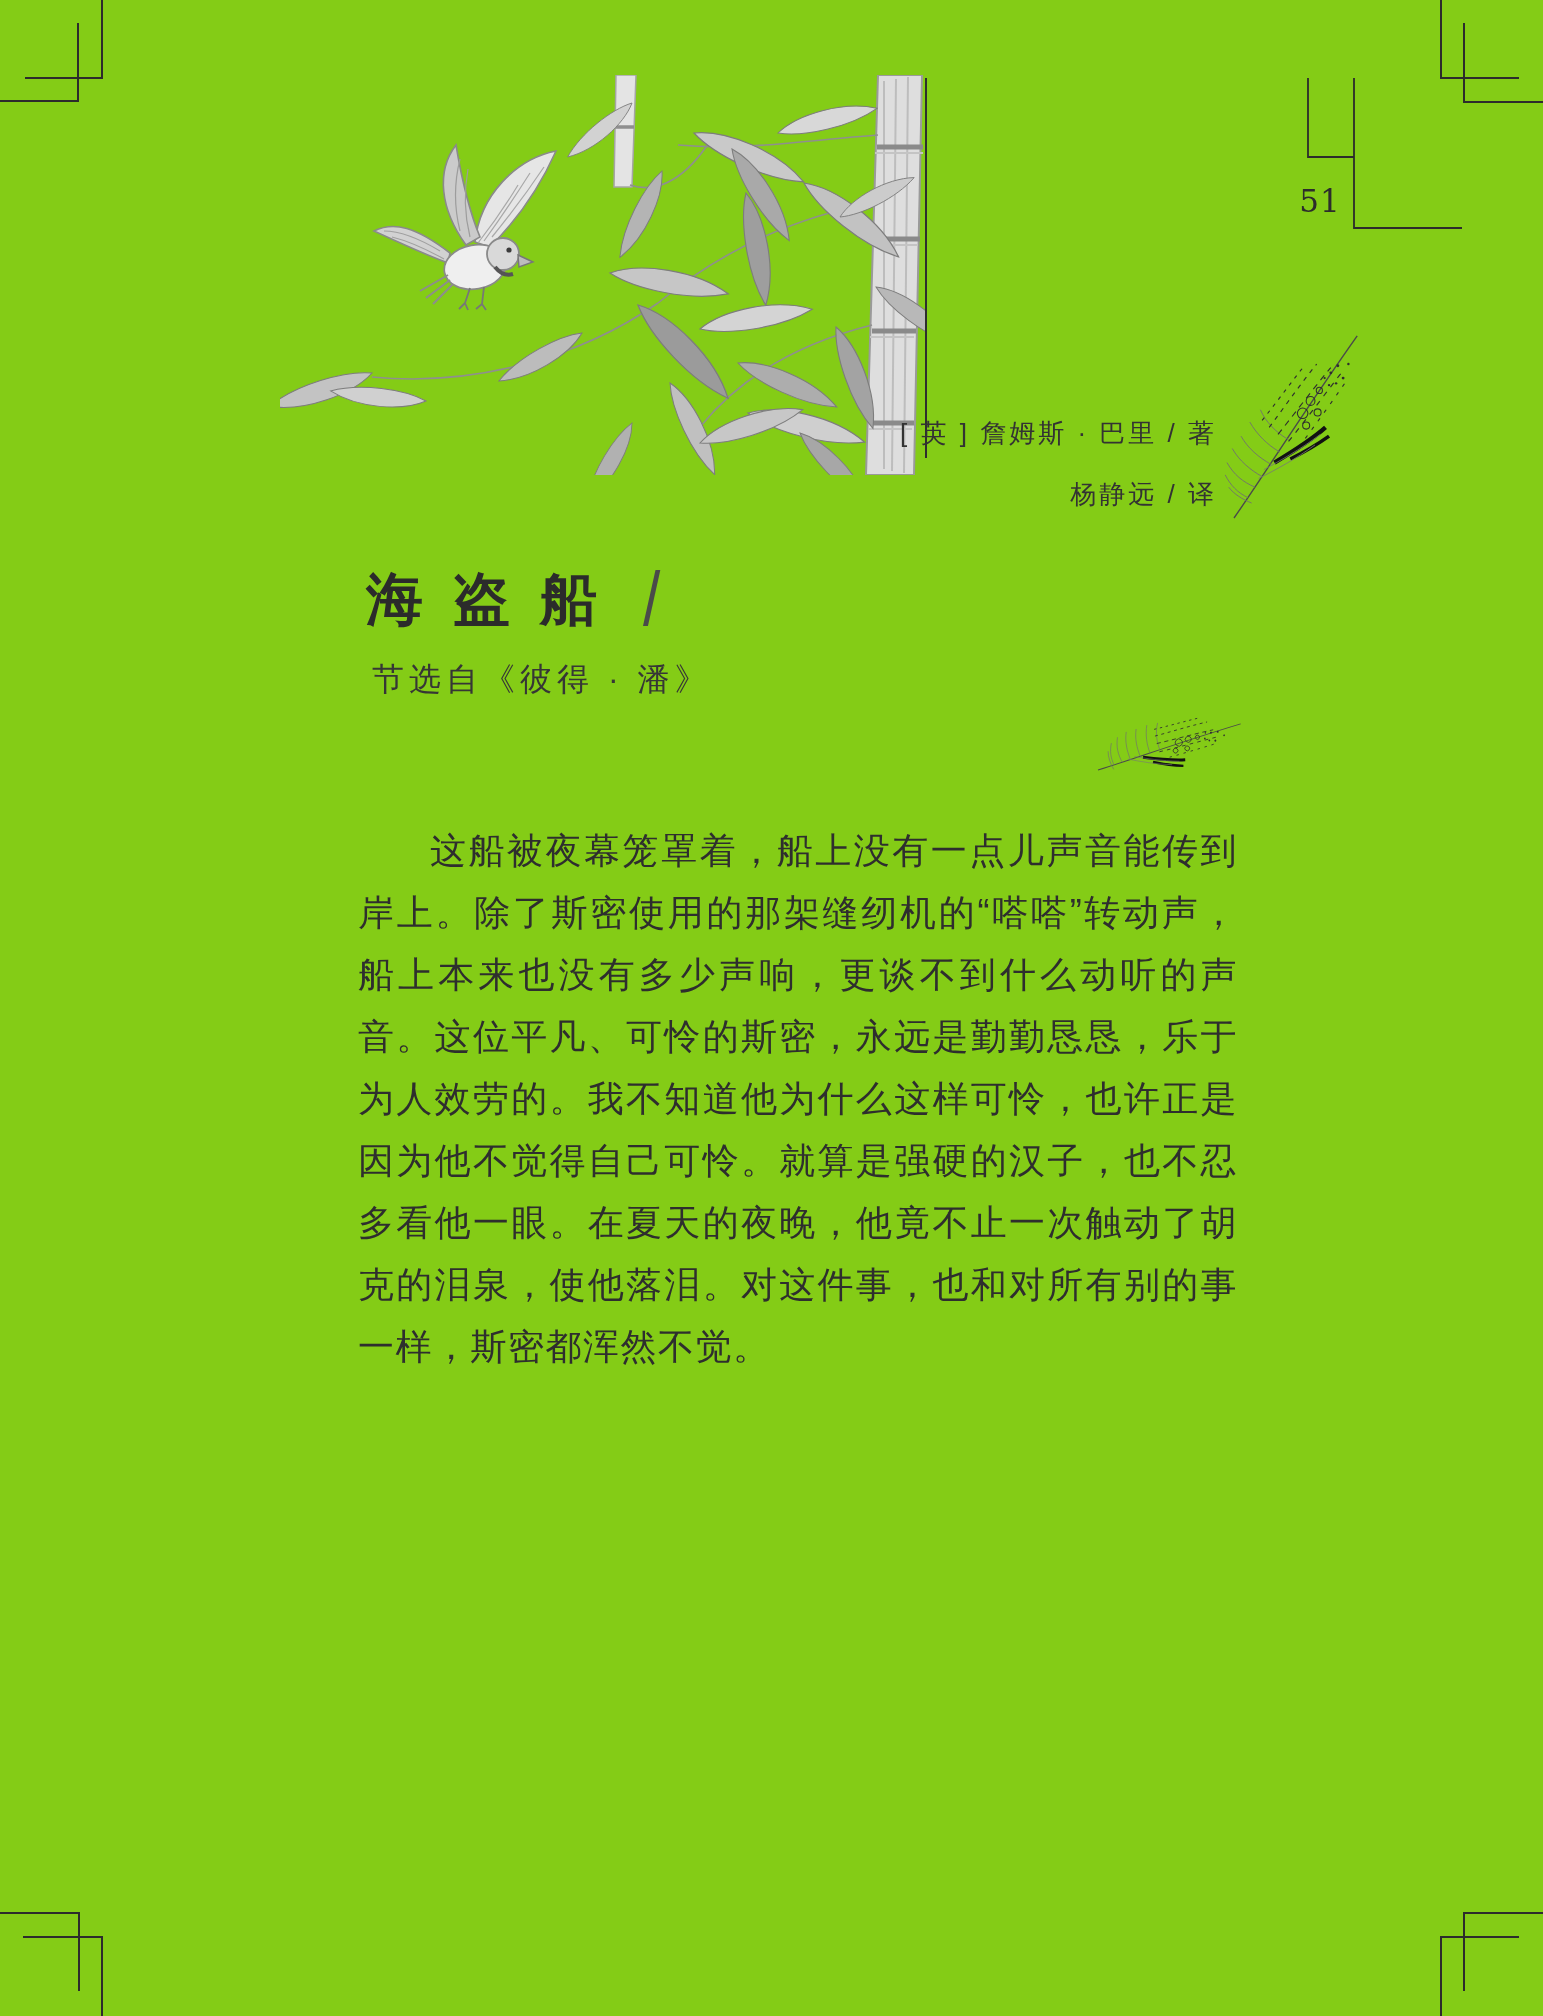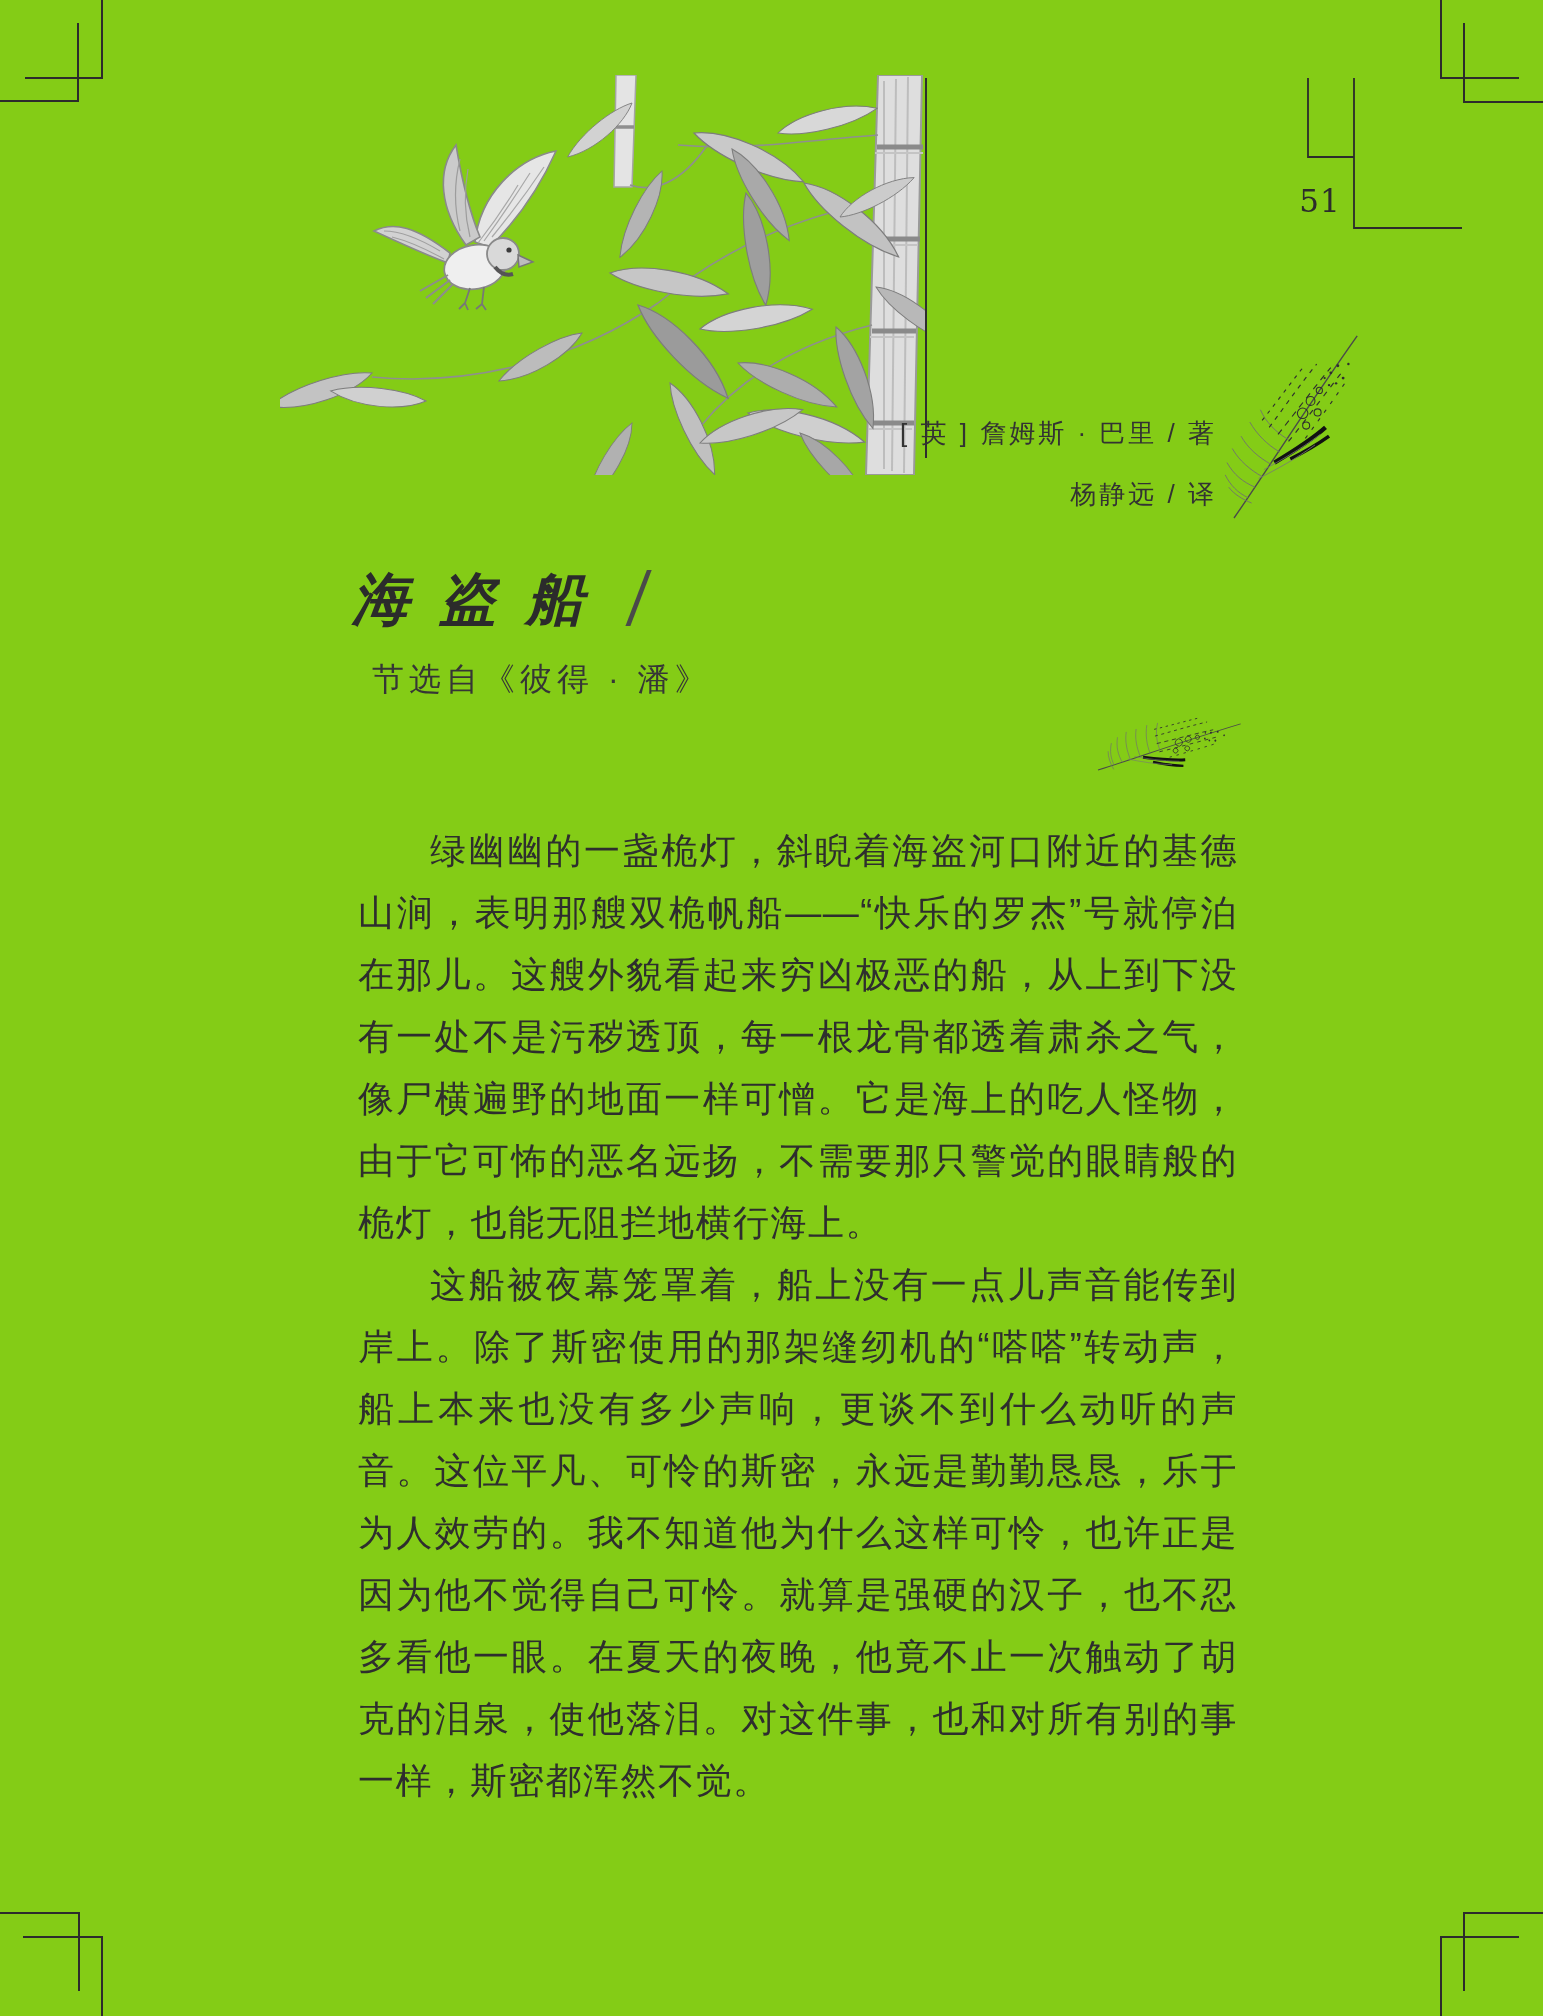--- a/index.html
+++ b/index.html
@@ -43,22 +43,22 @@
     text-align: right;
     font-size: 26px;
     font-weight: 300;
     letter-spacing: 3px;
     color: #333333;
     line-height: 30px;
     margin-top: 28px;
   }
   .credits .translator { margin-top: 31px; }
   .title-row {
-    position: absolute; left: 352px; top: 563px;
-    display: flex; align-items: flex-end; font-style: italic;
+    position: absolute; left: 366px; top: 563px;
+    display: flex; align-items: flex-end;
   }
   .title-row h1 {
     margin: 0;
     font-size: 57px;
     font-weight: 700;
     letter-spacing: 30px;
     color: #2b2b2b;
     line-height: 72px;
   }
   .title-row .slash {
@@ -259,17 +259,16 @@
     <span class="slash">/</span>
   </div>
 
   <div class="subtitle">节选自《彼得 · 潘》</div>
 
   <svg class="feather-small" viewBox="0 0 180 95" aria-hidden="true">
     <use href="#feather" transform="translate(18,78) rotate(38) scale(0.6) translate(-10,-215)"></use>
   </svg>
 
   <div class="bodytext">
-    <p>绿幽幽的一盏桅灯，斜睨着海盗河口附近的基德山涧，表明那艘双桅帆船——“快乐的罗杰”号就停泊在那儿。这艘外貌看起来穷凶极恶的船，从上到下没有一处不是污秽透顶，每一根龙骨都透着肃杀之气，像尸横遍野的地面一样可憎。它是海上的吃人怪物，由于它可怖的恶名远扬，不需要那只警觉的眼睛般的桅灯，也能无阻拦地横行海上。</p>
     <p>这船被夜幕笼罩着，船上没有一点儿声音能传到岸上。除了斯密使用的那架缝纫机的“嗒嗒”转动声，船上本来也没有多少声响，更谈不到什么动听的声音。这位平凡、可怜的斯密，永远是勤勤恳恳，乐于为人效劳的。我不知道他为什么这样可怜，也许正是因为他不觉得自己可怜。就算是强硬的汉子，也不忍多看他一眼。在夏天的夜晚，他竟不止一次触动了胡克的泪泉，使他落泪。对这件事，也和对所有别的事一样，斯密都浑然不觉。</p>
   </div>
 
 </div>
 
 </body></html>

